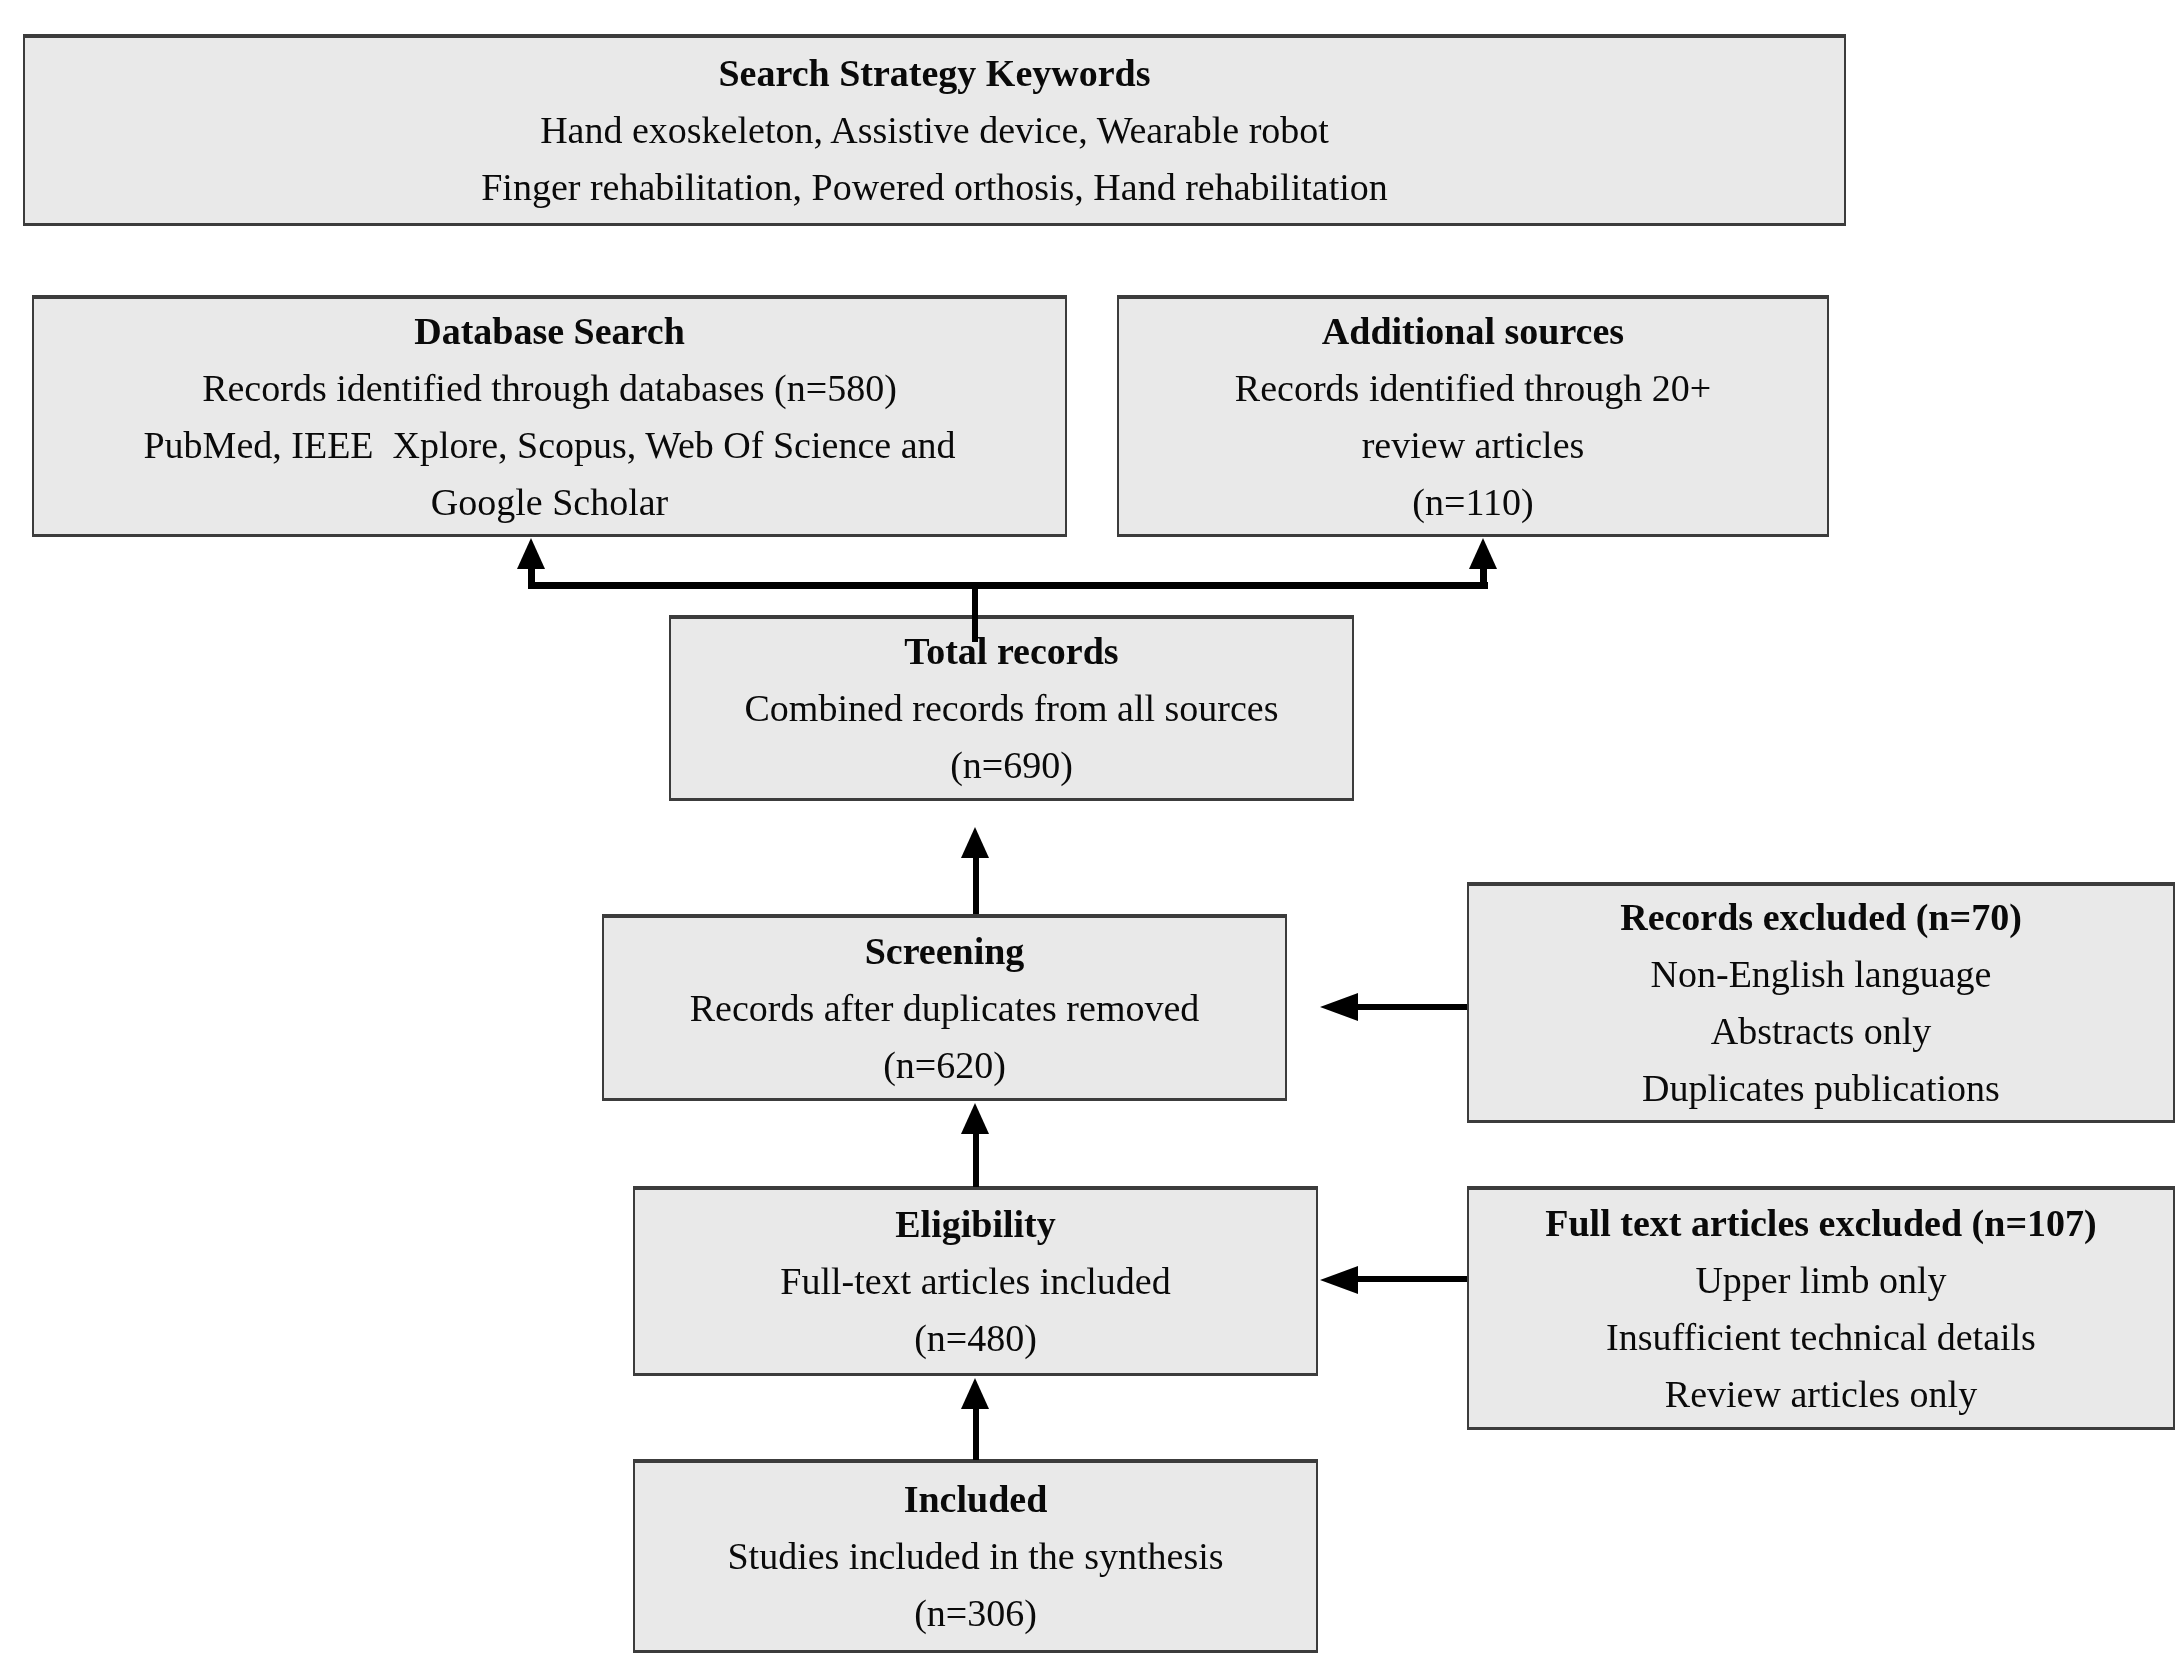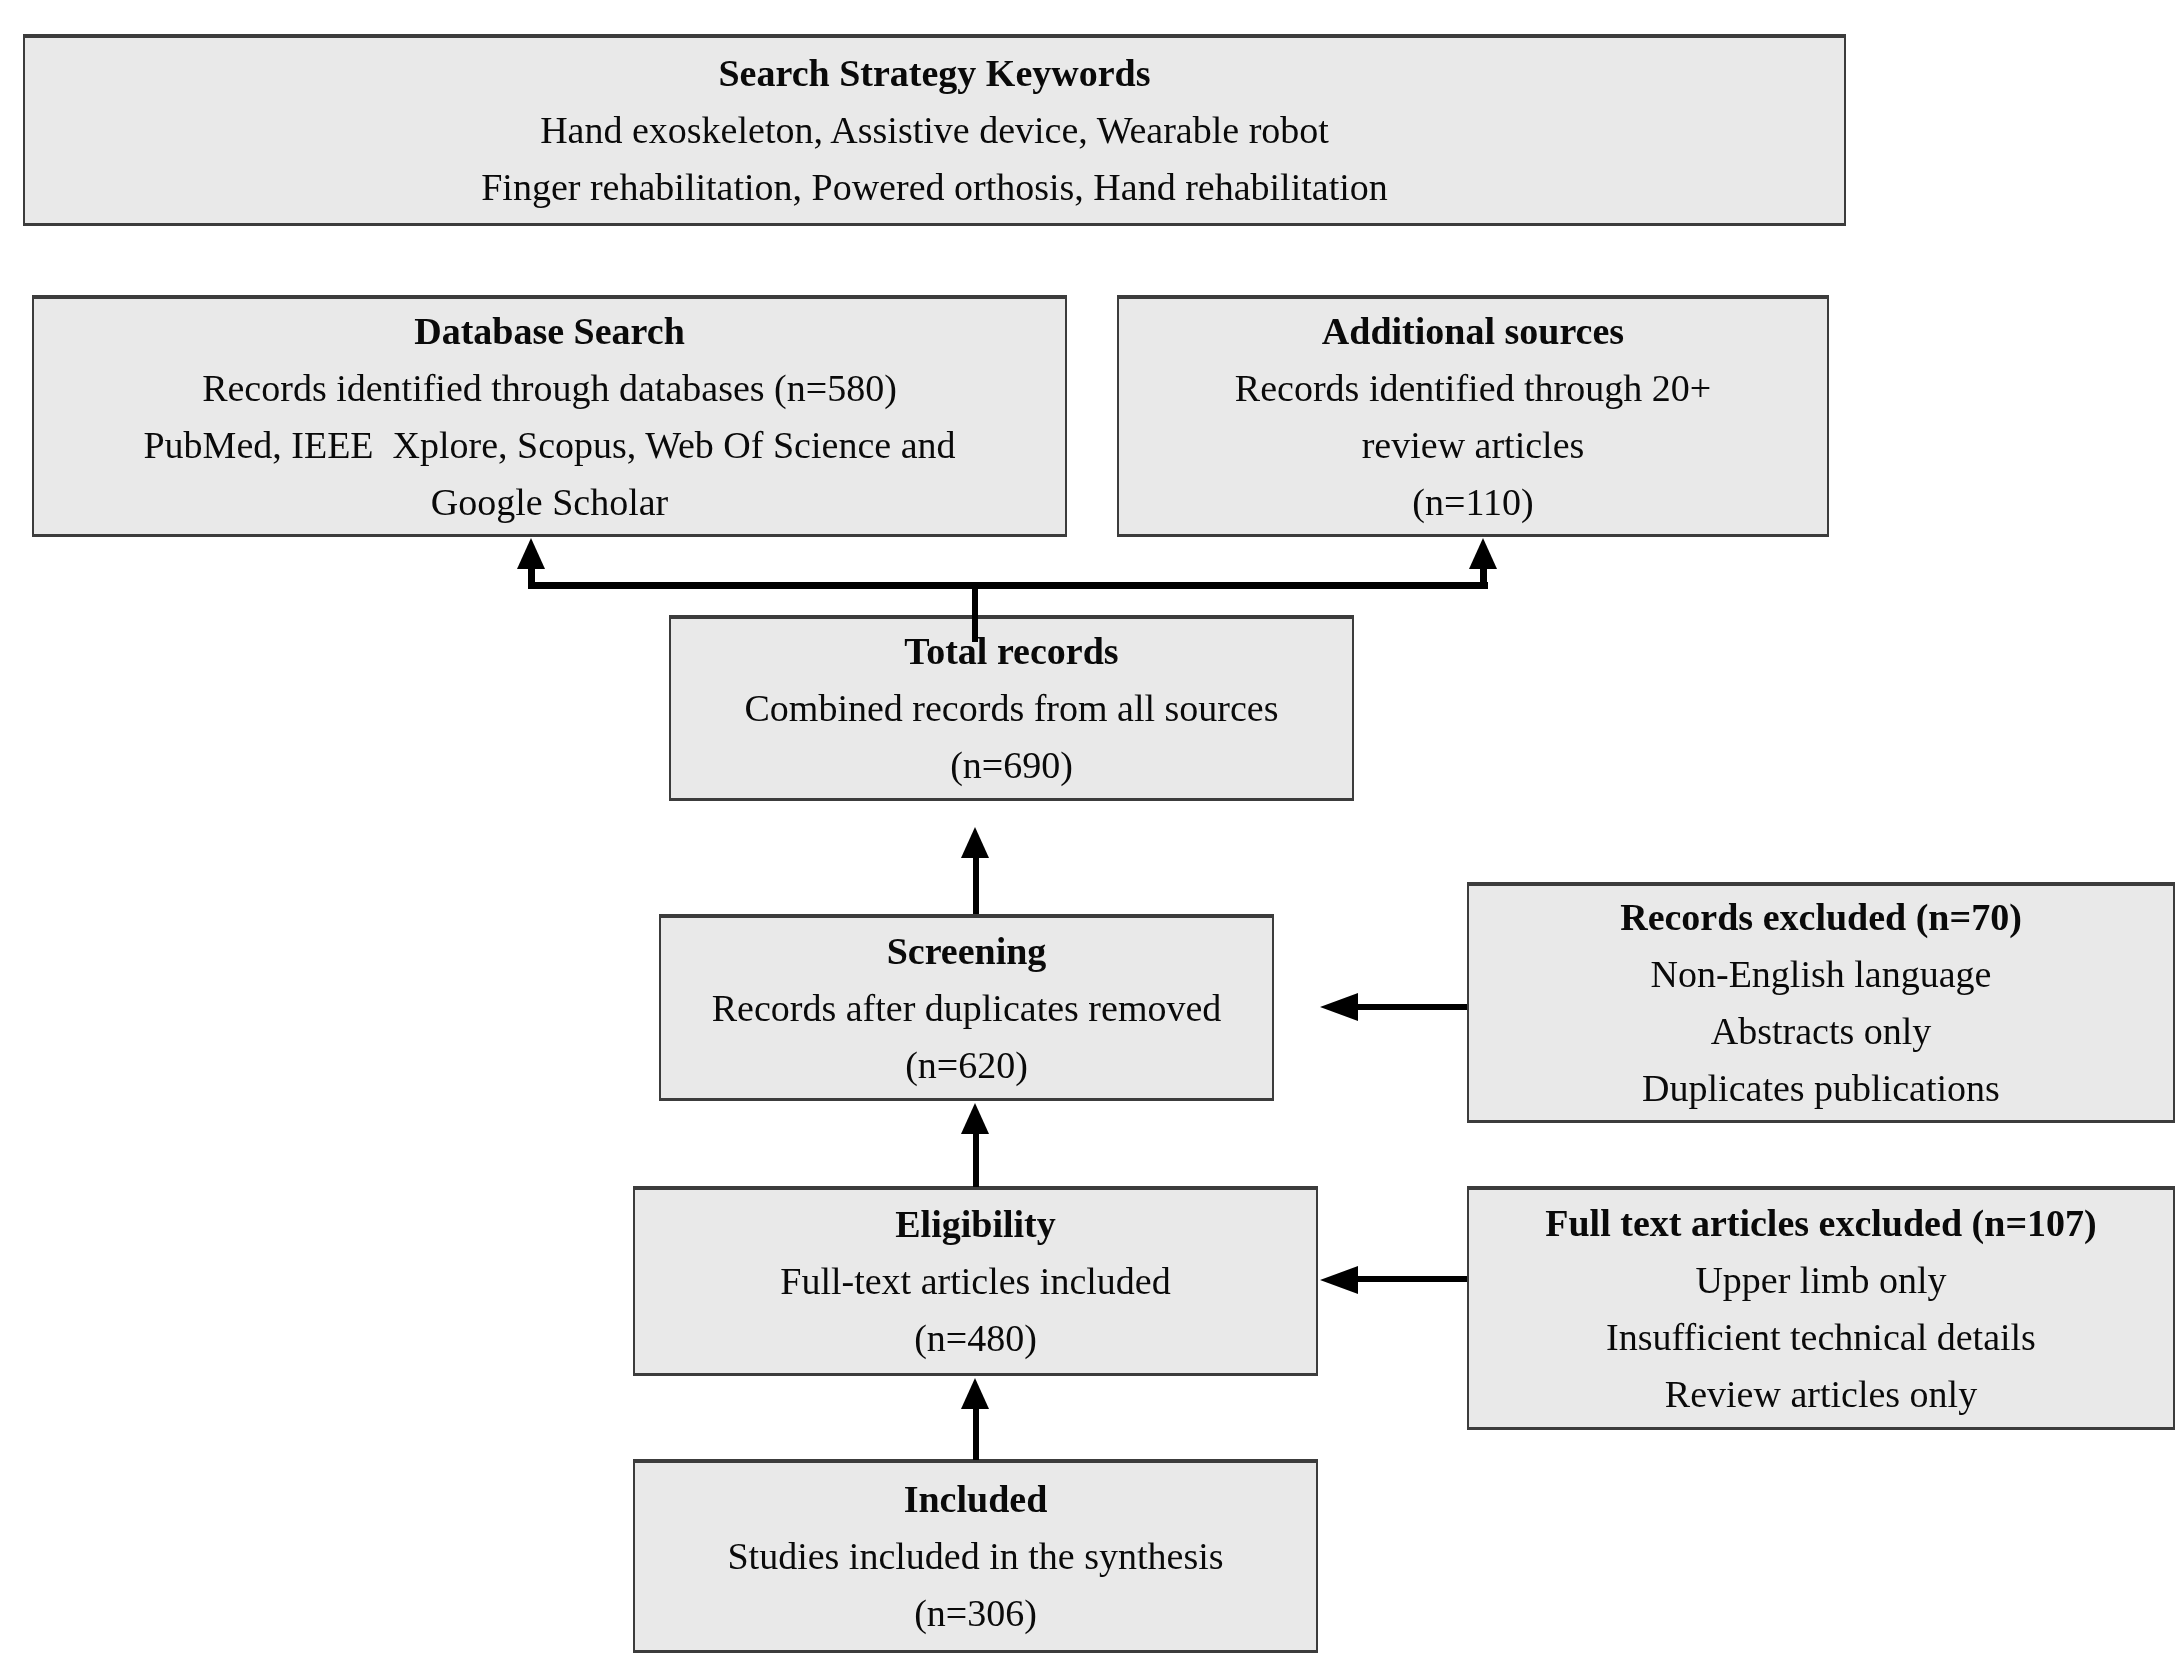--- a/index.html
+++ b/index.html
@@ -79,21 +79,21 @@
     <div class="line">review articles</div>
     <div class="line">(n=110)</div>
   </div>
 
   <div class="box" style="left:633px;top:615px;width:685px;height:186px;margin-left:36px;">
     <div class="title">Total records</div>
     <div class="line">Combined records from all sources</div>
     <div class="line">(n=690)</div>
   </div>
 
-  <div class="box" style="left:659px;top:914px;width:615px;height:187px;">
+  <div class="box" style="left:602px;top:914px;width:685px;height:187px;">
     <div class="title">Screening</div>
     <div class="line">Records after duplicates removed</div>
     <div class="line">(n=620)</div>
   </div>
 
   <div class="box" style="left:1467px;top:882px;width:708px;height:241px;">
     <div class="title">Records excluded (n=70)</div>
     <div class="line">Non-English language</div>
     <div class="line">Abstracts only</div>
     <div class="line">Duplicates publications</div>

